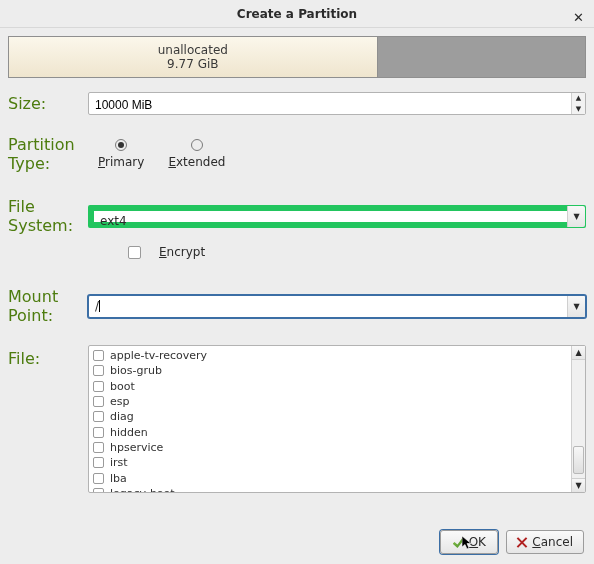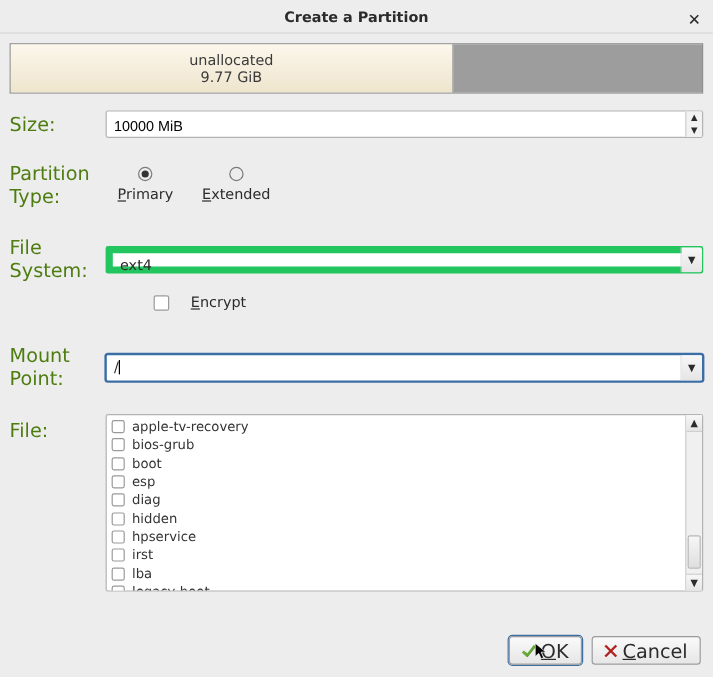--- a/index.html
+++ b/index.html
@@ -239,21 +239,21 @@
   min-width: 58px;
   height: 24px;
   border: 1px solid #9c9c9c;
   border-radius: 3px;
   background: linear-gradient(#fafafa,#e6e6e6);
   display: inline-flex;
   align-items: center;
   justify-content: center;
   gap: 4px;
   padding: 0 10px;
-  font-size: 16px;
+  font-size: 12px;
   cursor: pointer;
 }
 .btn.def { box-shadow: 0 0 0 1px #3b6ea5; }
 .icon-ok {
   width: 12px; height: 12px;
   background: linear-gradient(135deg,#8bc34a,#4a8f2c);
   clip-path: polygon(15% 50%, 0 65%, 40% 100%, 100% 25%, 85% 10%, 40% 70%);
 }
 .icon-cancel {
   width: 11px; height: 11px;

